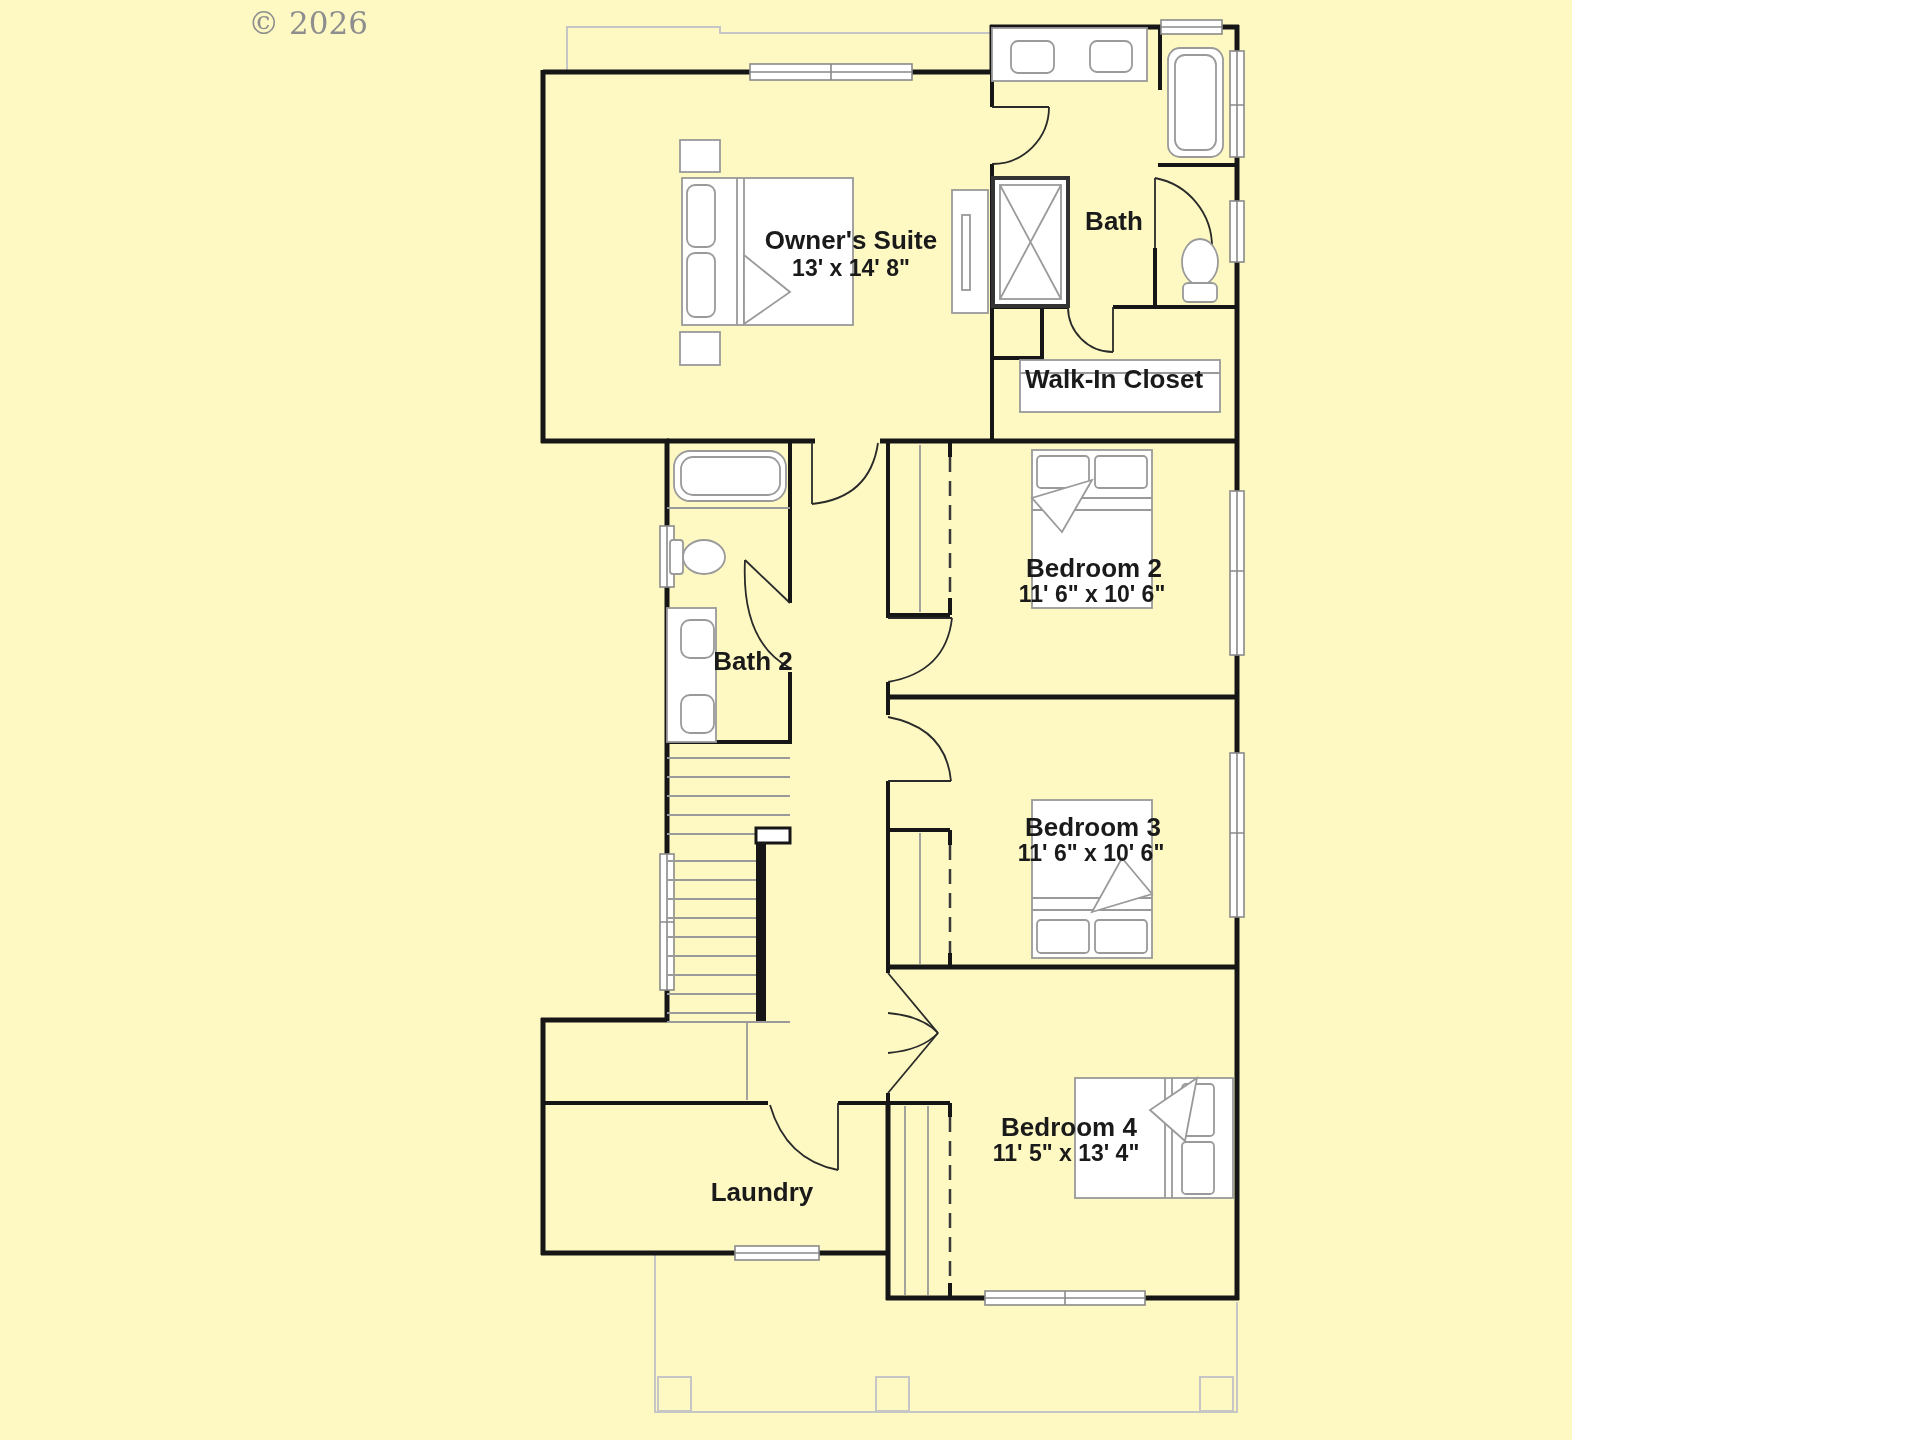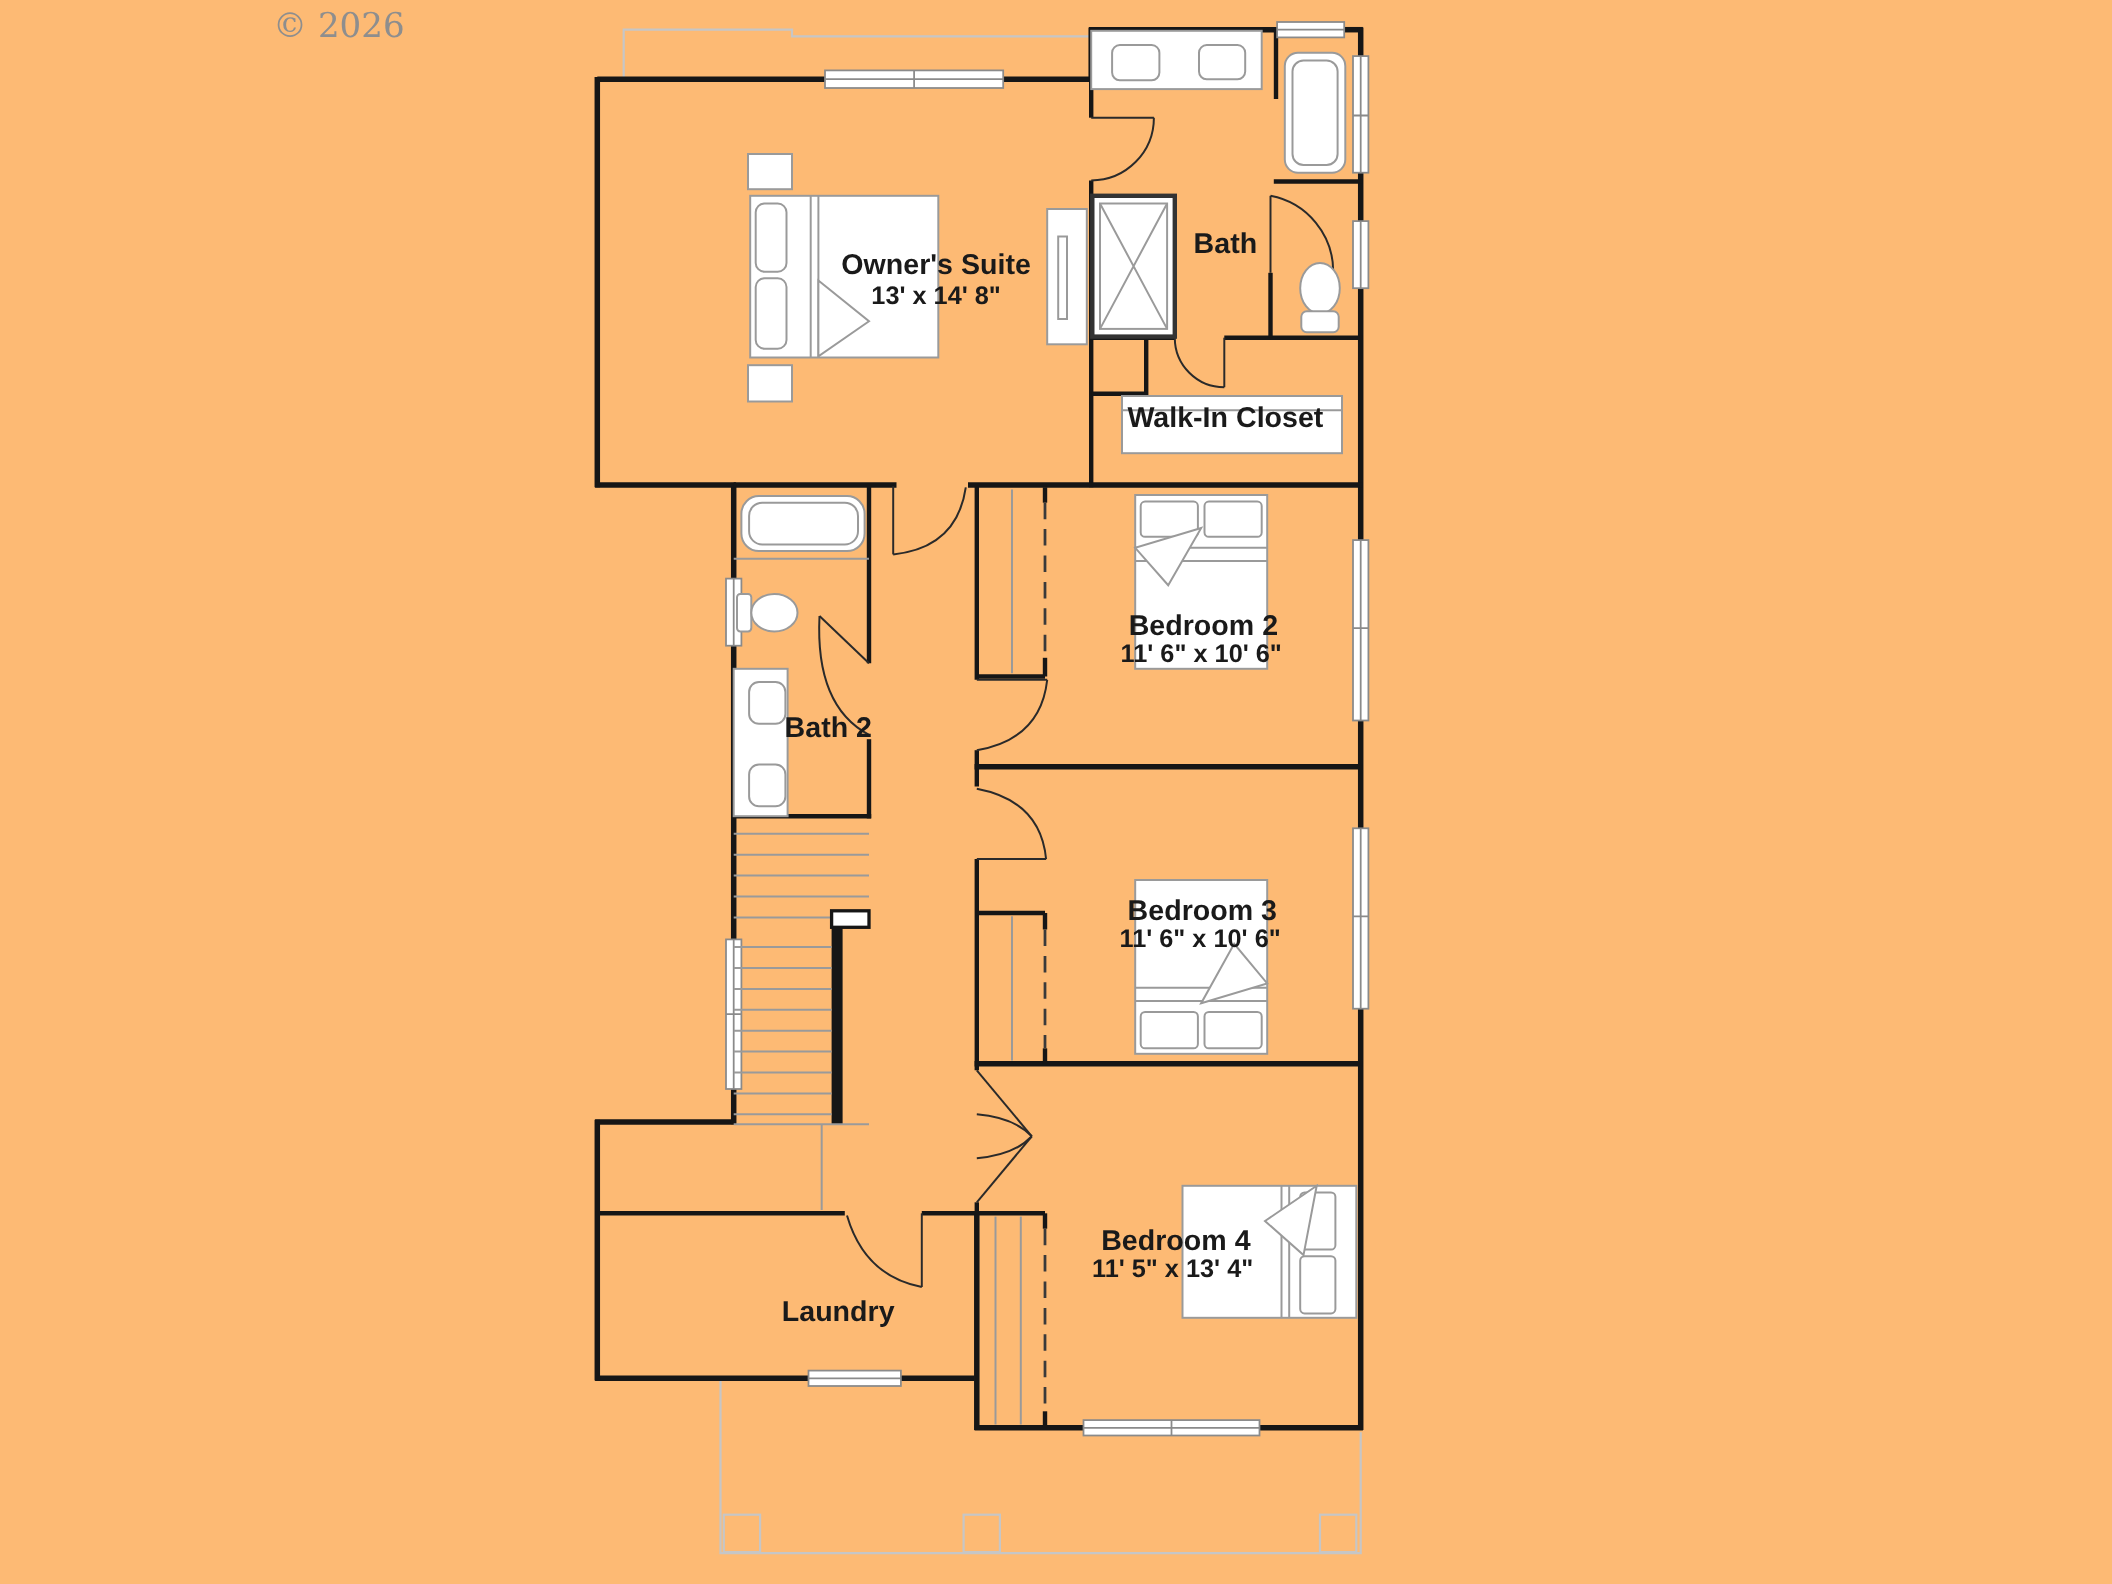--- a/index.html
+++ b/index.html
@@ -1,16 +1,16 @@
 <!DOCTYPE html>
 <html><head>
 <meta charset="utf-8">
 <style>
   html,body{margin:0;padding:0;background:#ffffff;}
-  .page{width:1920px;height:1440px;background:#fdba74;position:relative;overflow:hidden;}
+  .page{width:1572px;height:1440px;background:#fef9c3;position:relative;overflow:hidden;}
   svg{display:block;}
   .room-name{font-family:"Liberation Sans",sans-serif;font-weight:700;font-size:26px;fill:#1a1a1a;text-anchor:middle;}
   .room-dims{font-family:"Liberation Sans",sans-serif;font-weight:700;font-size:23px;fill:#1a1a1a;text-anchor:middle;}
   .watermark{font-family:"DejaVu Serif",serif;font-weight:400;font-size:31px;fill:#8e8e8e;text-anchor:middle;}
   .wall{stroke:#161616;stroke-width:5;fill:none;stroke-linecap:butt;}
   .wallthin{stroke:#161616;stroke-width:4;fill:none;stroke-linecap:butt;}
   .fix{stroke:#9a9a9a;stroke-width:1.8;fill:#ffffff;}
   .fixline{stroke:#9a9a9a;stroke-width:1.8;fill:none;}
   .door{stroke:#2a2a2a;stroke-width:1.8;fill:none;}
   .win{stroke:#8a8a8a;stroke-width:1.6;fill:#ffffff;}

